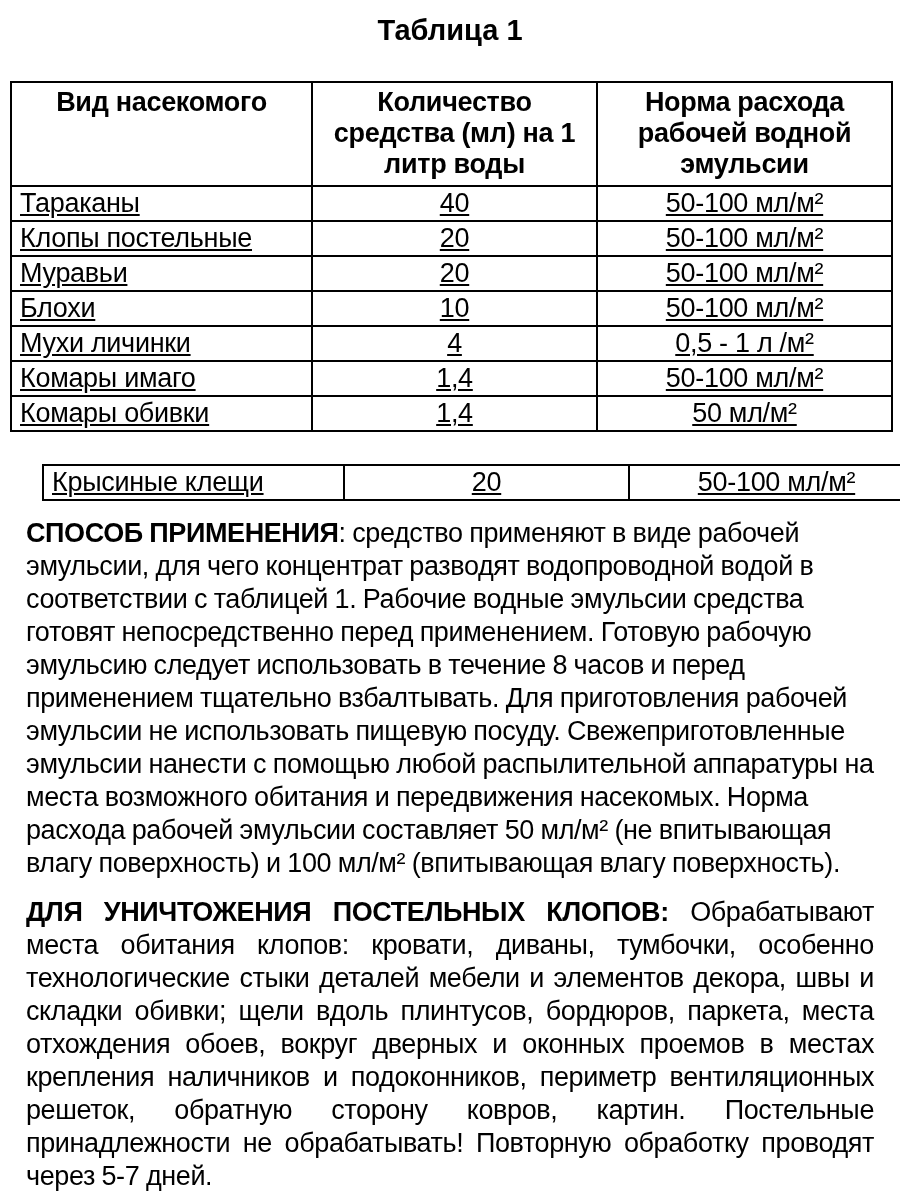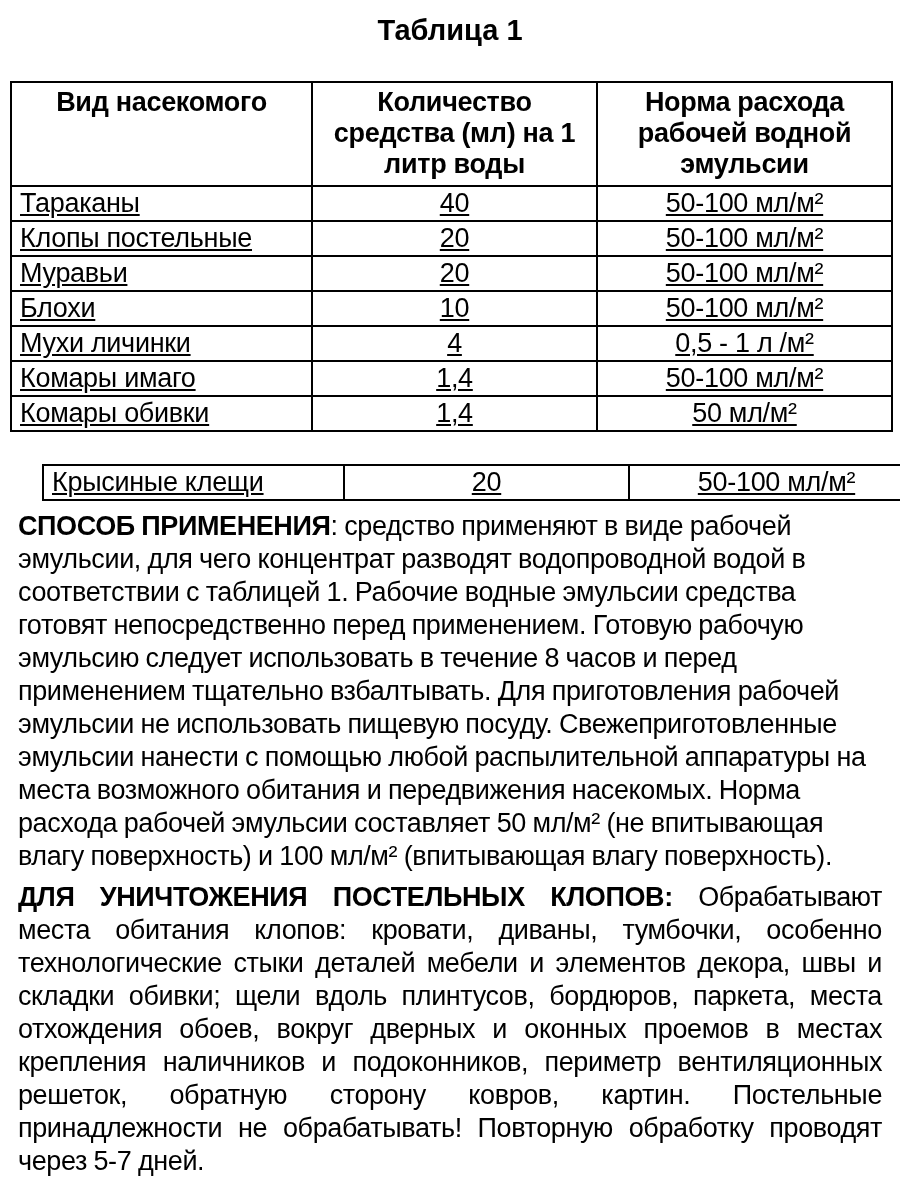--- a/index.html
+++ b/index.html
@@ -31,21 +31,21 @@
   }
   table.dosage td {
     font-size:27px; line-height:30px; padding:1px 8px 2px 8px;
     letter-spacing:-0.3px; white-space:nowrap;text-decoration:underline;
   }
   table.dosage td.center { text-align:center; }
   table.second { margin-top:32px;margin-left:32px; }
 
   .text-block { margin-top:9px; width:880px; }
   .text-block p {
-    margin:8px; font-size:27px; line-height:33px; letter-spacing:-0.4px;
+    margin:16px; font-size:27px; line-height:33px; letter-spacing:-0.4px;
     word-spacing:-0.5px;
   }
   .text-block p.justify { text-align:justify; }
   .lead { font-weight:bold; }
 </style>
 </head>
 <body>
 
 <div class="page">
 

